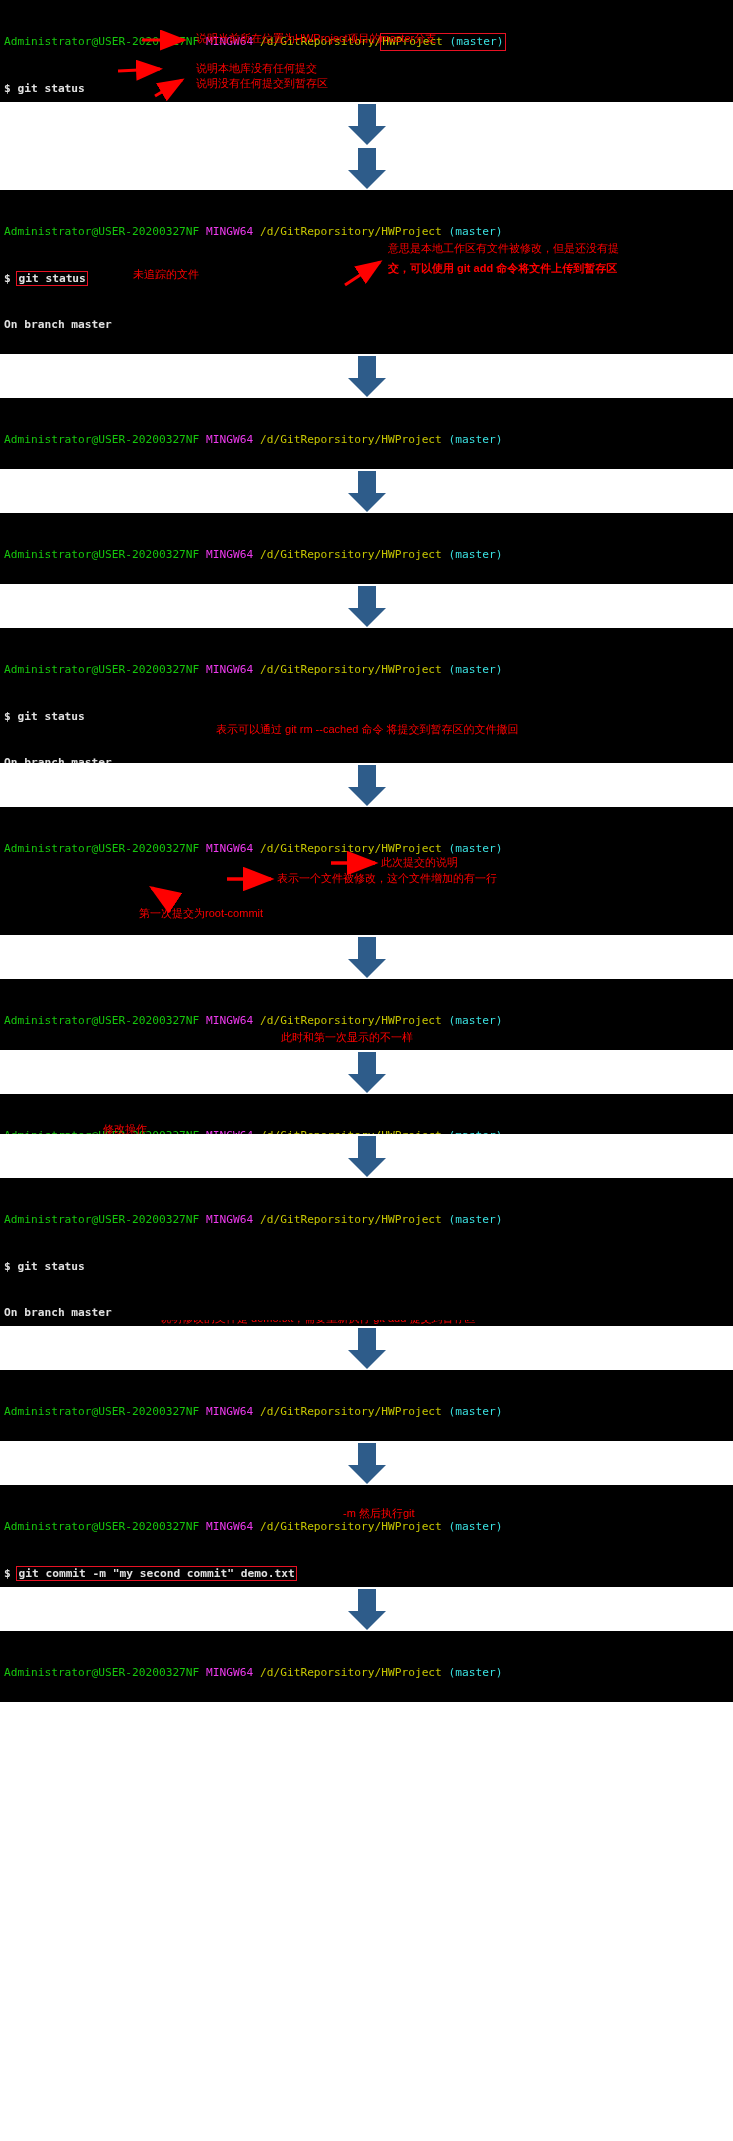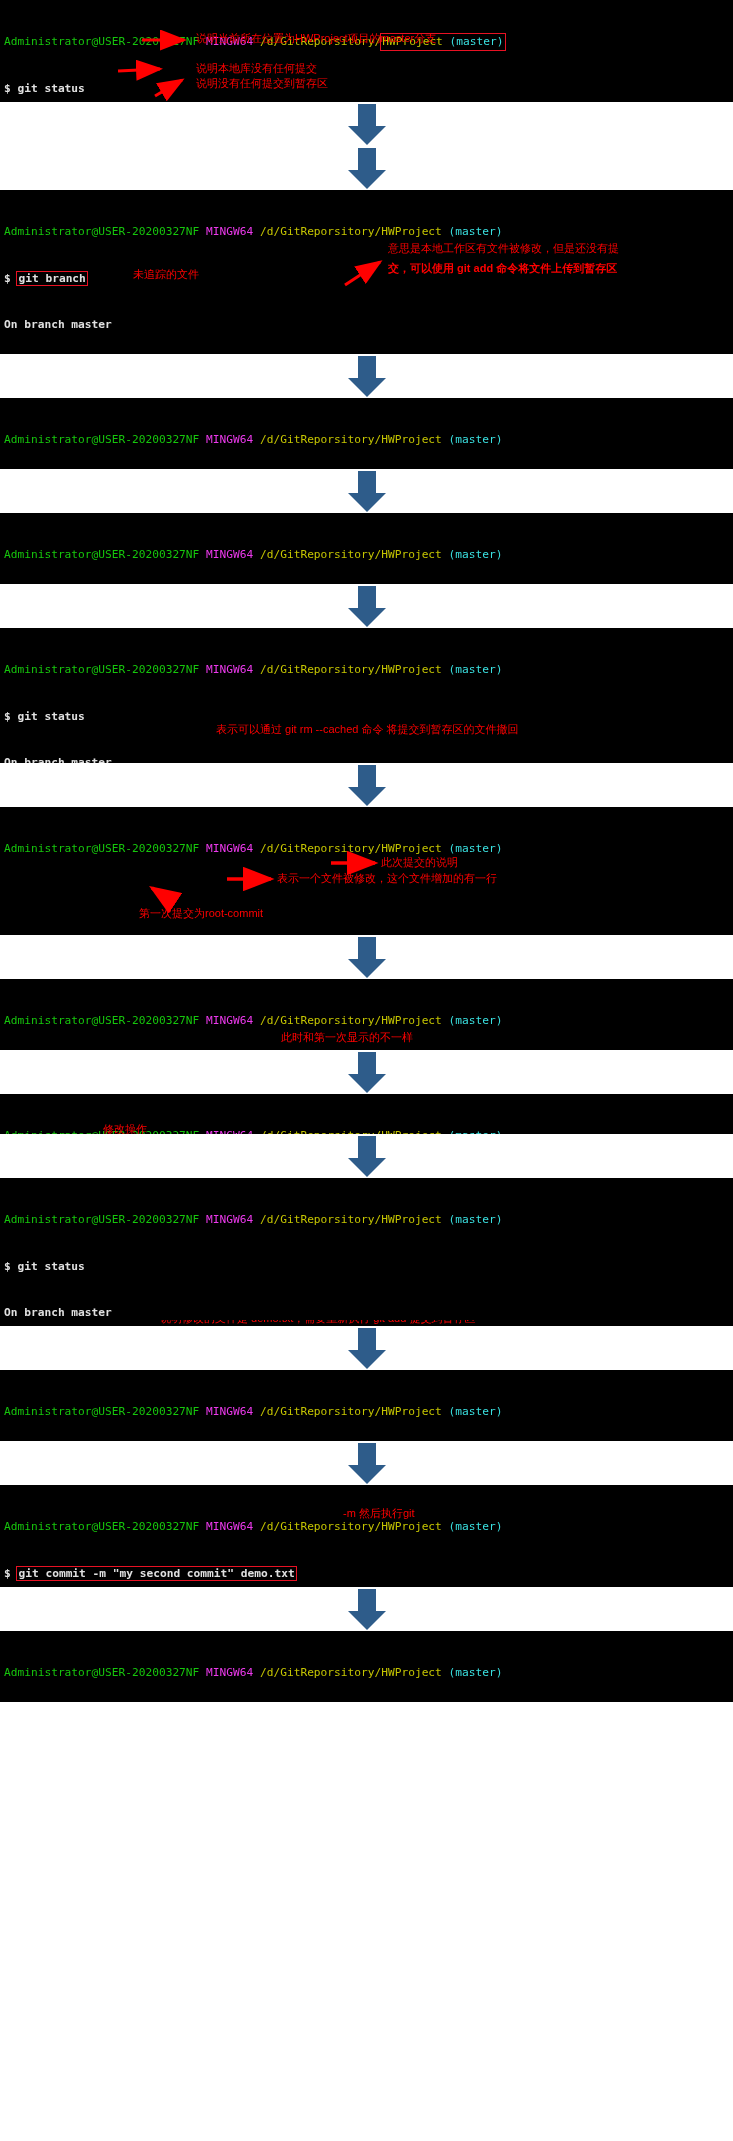--- a/index.html
+++ b/index.html
@@ -61,21 +61,21 @@
 
 
   <div class="arrowgap">
     <svg class="dlarrow" width="46" height="42">
       <polygon points="14,0 32,0 32,22 42,22 23,41 4,22 14,22" fill="#2e5c8a"></polygon>
     </svg>
   </div>
 
   <div class="term" style="height:164px;">
     <div class="ln"><span class="g">Administrator@USER-20200327NF</span> <span class="m">MINGW64</span> <span class="y">/d/GitReporsitory/HWProject</span> <span class="c">(master)</span></div>
-    <div class="ln"><span class="w">$ </span><span class="w box">git branch</span></div>
+    <div class="ln"><span class="w">$ </span><span class="w box">git status</span></div>
     <div class="ln"><span class="w">On branch master</span></div>
     
     
     
     
     
     
     
     
     

